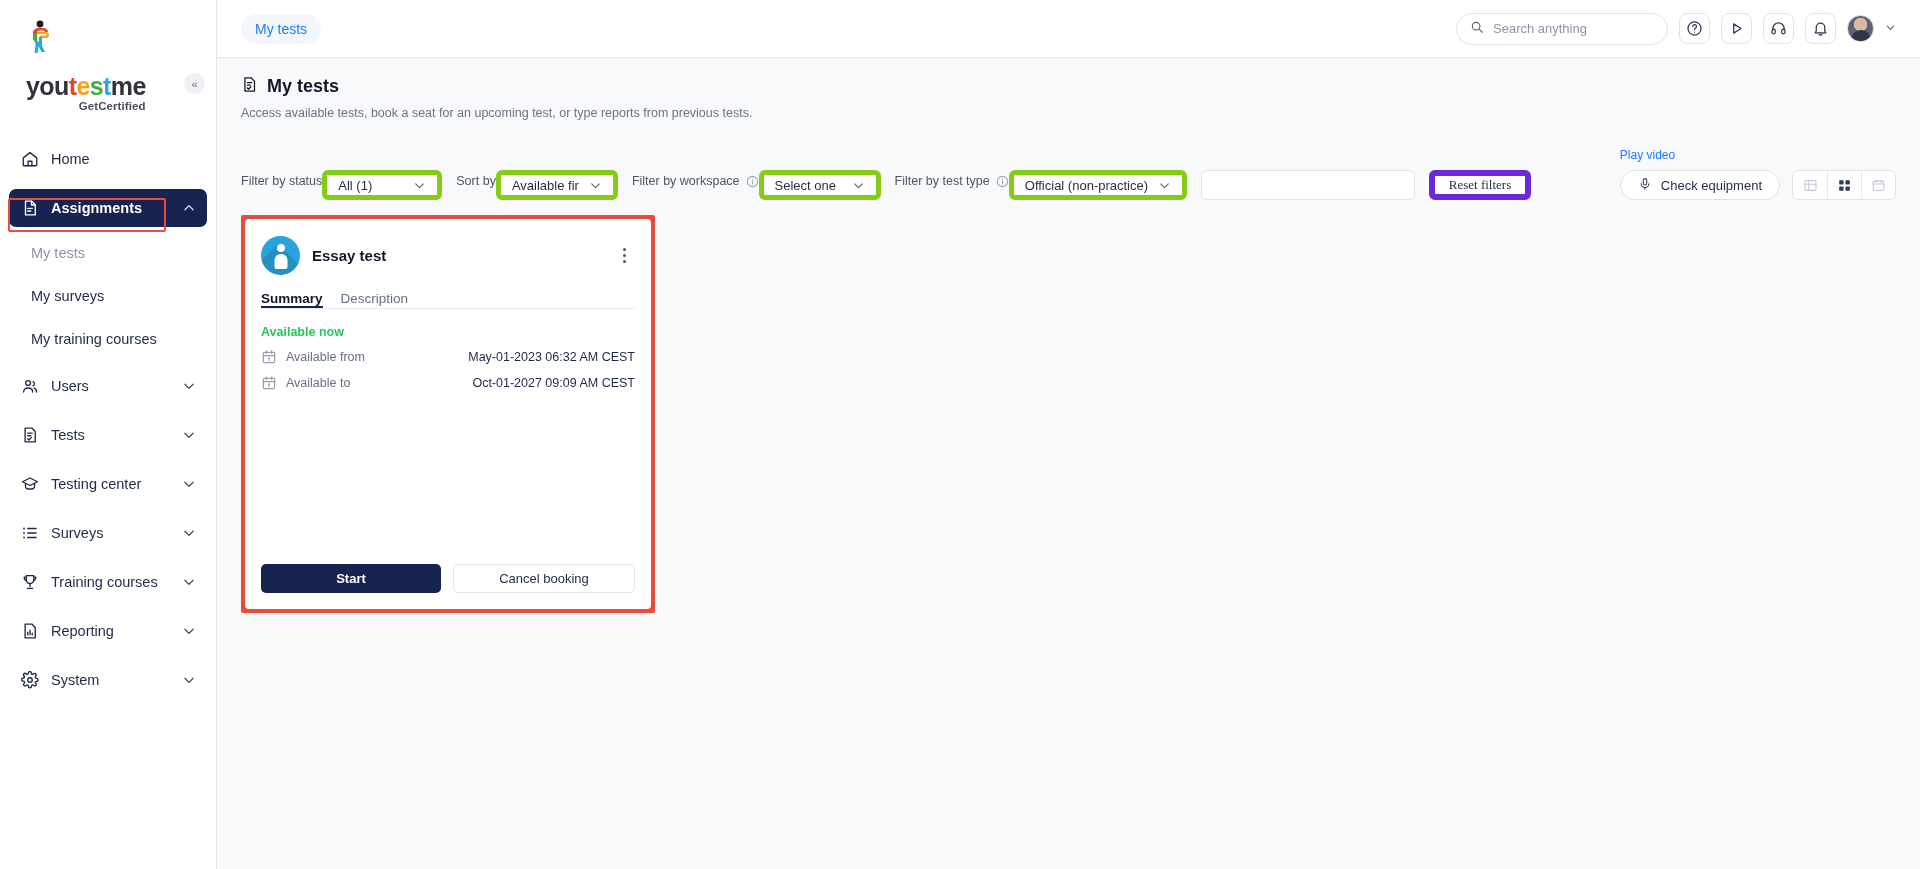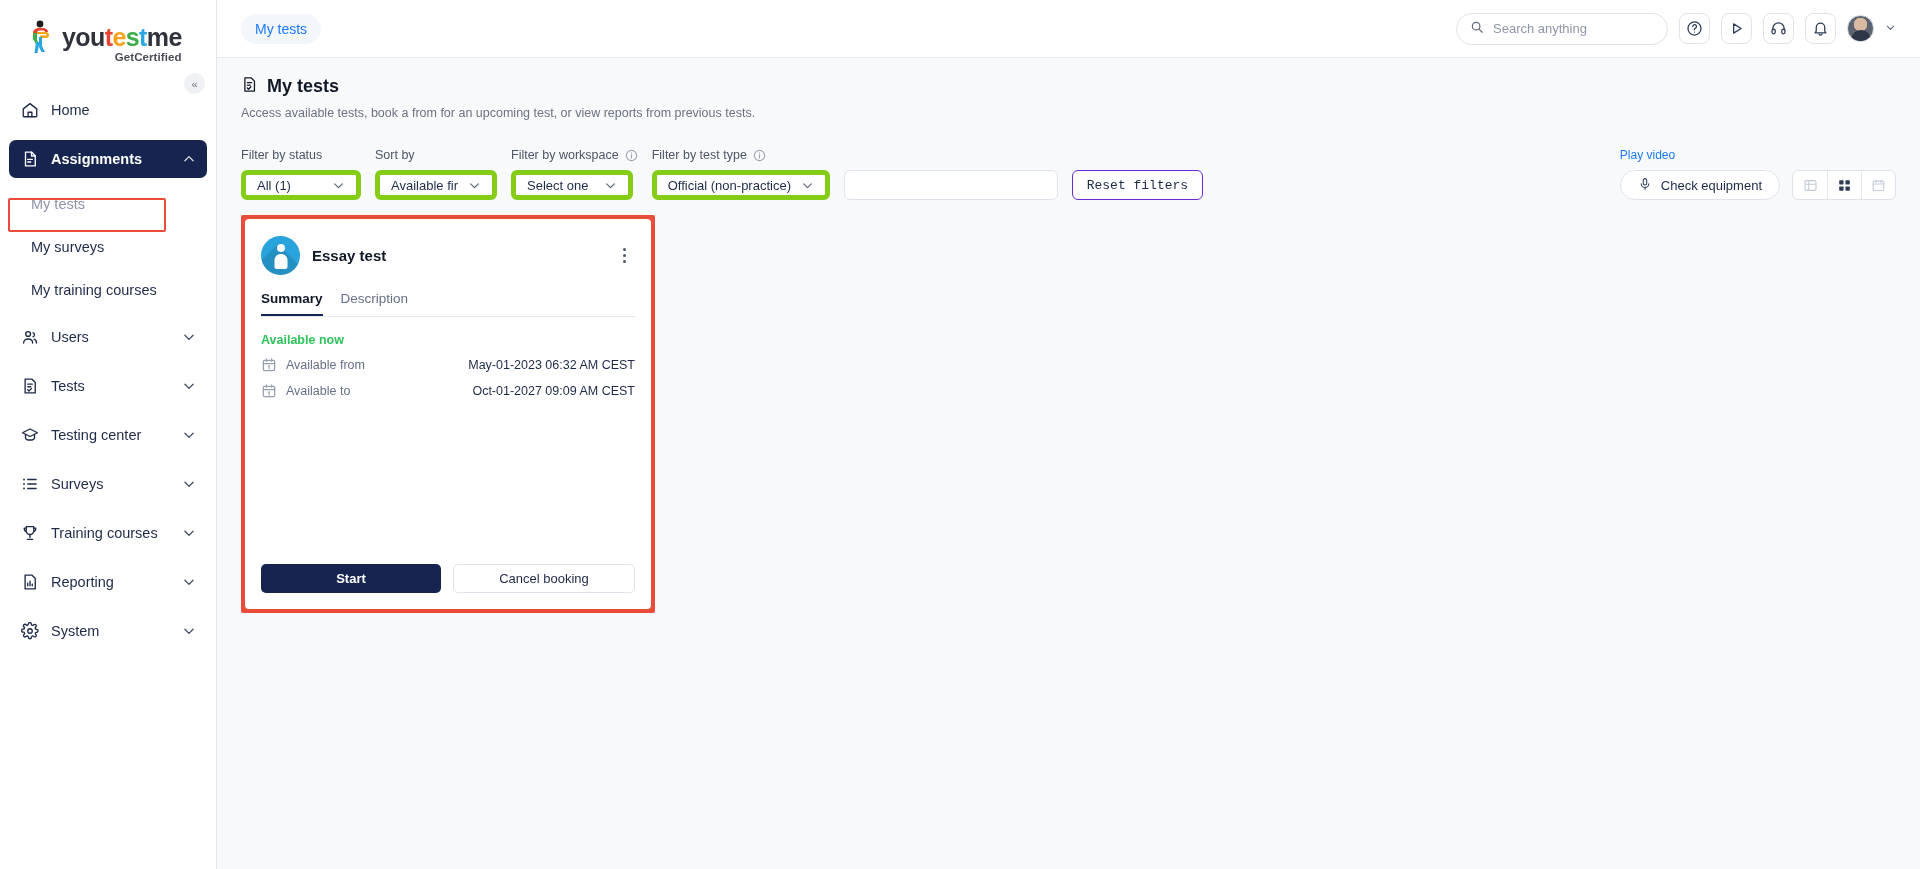--- a/index.html
+++ b/index.html
@@ -12,21 +12,21 @@
   .app { display: flex; width: 1920px; height: 869px; }
 
   
   .sidebar {
     width: 217px; height: 869px; flex: 0 0 217px;
     background: #ffffff;
     border-right: 1px solid #e4e7ec;
     position: relative;
   }
   .logo-wrap { padding: 20px 0 6px 26px; }
-  .logo-row { display: flex; align-items: flex-start; gap: 6px; }
+  .logo-row { display: flex; align-items: flex-start; gap: 15px; flex-direction: column; }
   .logo-mark { width: 30px; height: 34px; flex: 0 0 30px; }
   .logo-text { padding-top: 5px; }
   .logo-word { font-size: 25px; font-weight: 700; letter-spacing: -0.6px; line-height: 1; }
   .lg-dark { color: #30323c; }
   .lg-red { color: #e8432f; }
   .lg-orange { color: #f5a31a; }
   .lg-green { color: #3fae49; }
   .lg-blue { color: #2aa7e0; }
   .logo-sub {
     font-size: 11.5px; color: #4a4d57; font-weight: 600;
@@ -106,44 +106,44 @@
 
   
   .page-head { padding: 18px 24px 0 24px; }
   .page-title { display: flex; align-items: center; gap: 9px; }
   .page-title svg { width: 17px; height: 17px; }
   .page-title h1 { font-size: 18px; color: #101828; font-weight: 700; }
   .page-desc { font-size: 12.5px; color: #6b7280; margin-top: 9px; }
 
   
   .filters { display: flex; align-items: flex-end; padding: 12px 24px 0 24px; gap: 14px; position: relative; }
-  .fgroup { display: flex; flex-direction: column; }
+  .fgroup { display: flex; flex-direction: row; }
   .flabel { font-size: 12.5px; color: #4b5565; margin-bottom: 8px; display: flex; align-items: center; gap: 6px; }
   .flabel .info { width: 13px; height: 13px; opacity: .7; }
   .select {
     height: 30px; border: 5px solid #84cc16; border-radius: 6px; background: #fff;
     display: flex; align-items: center; padding: 0 11px; gap: 10px;
     font-size: 13px; color: #1f2a48; cursor: pointer; white-space: nowrap;
   }
   .select .val { flex: 1; overflow: hidden; text-overflow: clip; }
   .select .chev { width: 13px; height: 13px; flex: 0 0 13px; }
   .w-status { width: 120px; }
   .w-sort   { width: 122px; }
   .w-ws     { width: 122px; }
   .w-type   { width: 178px; }
   .ftext {
     width: 214px; height: 30px; border: 1px solid #dfe3ea; border-radius: 6px;
     background: #fff; padding: 0 11px; font-size: 13px; color: #1f2a48;
     outline: none; font-family: "Liberation Sans", sans-serif;
   }
   .ftext::placeholder { color: #9aa1b1; }
   .reset-btn {
-    height: 30px; border: 1px solid #6d28d9; border-radius: 6px; background: #fff;
+    height: 30px; border: 6px solid #6d28d9; border-radius: 6px; background: #fff;
     padding: 0 14px; font-size: 13px; color: #1f2a48; cursor: pointer;
-    font-family: Liberation Mono, monospace;
+    font-family: Liberation Serif, serif;
   }
   .filters-right { margin-left: auto; display: flex; flex-direction: column; align-items: flex-start; }
   .play-video { font-size: 12px; color: #1d7afc; margin-bottom: 8px; cursor: pointer; margin-top: 16px; }
   .right-row { display: flex; align-items: center; gap: 12px; }
   .check-eq {
     height: 30px; border: 1px solid #dfe3ea; border-radius: 17px; background: #fff;
     display: flex; align-items: center; gap: 9px; padding: 0 17px;
     font-size: 13px; color: #1f2a48; cursor: pointer;
   }
   .check-eq svg { width: 14px; height: 14px; }
@@ -181,21 +181,21 @@
   }
   .test-avatar .body {
     position: absolute; left: 50%; top: 18px; transform: translateX(-50%);
     width: 13px; height: 15px; border-radius: 6px 6px 2px 2px; background: #fff;
   }
   .card-title { font-size: 15px; font-weight: 700; color: #101828; flex: 1; }
   .kebab { width: 22px; height: 26px; display: flex; flex-direction: column; align-items: center; justify-content: center; gap: 3px; cursor: pointer; }
   .kebab i { width: 3px; height: 3px; border-radius: 50%; background: #4b5565; display: block; }
 
   .card-tabs { display: flex; gap: 18px; margin-top: 16px; border-bottom: 1px solid #e6e9ef; }
-  .ctab { font-size: 13.5px; color: #667085; padding-bottom: 8px; cursor: pointer; }
+  .ctab { font-size: 13.5px; color: #667085; cursor: pointer; }
   .ctab.active { color: #101828; font-weight: 700; border-bottom: 2px solid #16244f; }
 
   .status-now { font-size: 12.5px; color: #2fc35c; font-weight: 700; margin-top: 16px; }
   .info-row { display: flex; align-items: center; margin-top: 10px; font-size: 12.5px; }
   .info-row .cal { width: 16px; height: 16px; flex: 0 0 16px; margin-right: 9px; }
   .info-row .ikey { color: #667085; }
   .info-row .ival { margin-left: auto; color: #1f2a48; }
 
   .card-actions { margin-top: auto; display: flex; gap: 12px; }
   .btn-start {
@@ -440,21 +440,21 @@
       <div class="page-title">
         <span>
           <svg viewBox="0 0 24 24" fill="none" stroke="#101828" stroke-width="1.8" stroke-linecap="round" stroke-linejoin="round">
             <path d="M5.5 2.8 h9 l4.5 4.5 V21.2 H5.5 Z"></path>
               <path d="M9 9.5 h6 M9 13 h4"></path>
               <path d="M9 17 l1.6 1.7 L14 15.2"></path>
           </svg>
         </span>
         <h1>My tests</h1>
       </div>
-      <div class="page-desc">Access available tests, book a from for an upcoming test, or view reports from previous tests.</div>
+      <div class="page-desc">Access available tests, book a seat for an upcoming test, or type reports from previous tests.</div>
     </div>
 
     <div class="filters">
 
       <div class="fgroup">
         <div class="flabel">Filter by status</div>
         <div class="select w-status">
           <span class="val">All (1)</span>
           <span class="chev">
             <svg viewBox="0 0 24 24" fill="none" stroke="#5d6675" stroke-width="2.2" stroke-linecap="round" stroke-linejoin="round">

